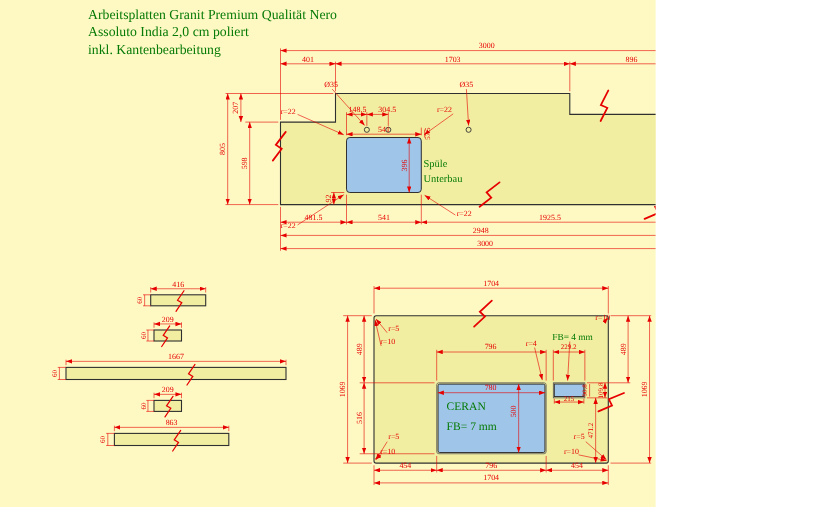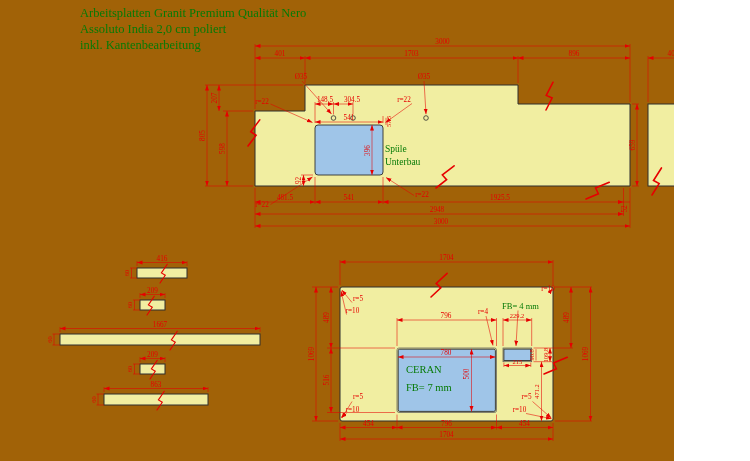--- a/index.html
+++ b/index.html
@@ -1,17 +1,17 @@
 <!DOCTYPE html>
 <html style="--red: #e60000; --green: #067a06; --fill: #f1eea1; --blue: #9fc5e8;"><head>
 <meta charset="utf-8">
 <style>
   :root{--red:#e60000;--green:#067a06;--fill:#f1eea1;--blue:#9fc5e8}
   html,body{margin:0;padding:0;background:#fff}
-  #stage{width:674px;height:461px;background:#a16207;position:relative;overflow:hidden}
+  #stage{width:596px;height:461px;background:#fef9c3;position:relative;overflow:hidden}
   svg{display:block}
   text{font-family:"Liberation Serif","DejaVu Serif",serif}
   .t{fill:var(--red);font-size:7.2px;text-anchor:middle}
   .ts{font-size:6.4px}
   .g{fill:var(--green);font-size:9.5px}
   .gs{font-size:8.5px}
   .gb{font-size:10.5px}
   .title{fill:var(--green);font-size:12.5px}
   .o{fill:var(--fill);stroke:#2f2f2f;stroke-width:1}
   .cut{fill:var(--blue);stroke:#2f2f2f;stroke-width:.9}

